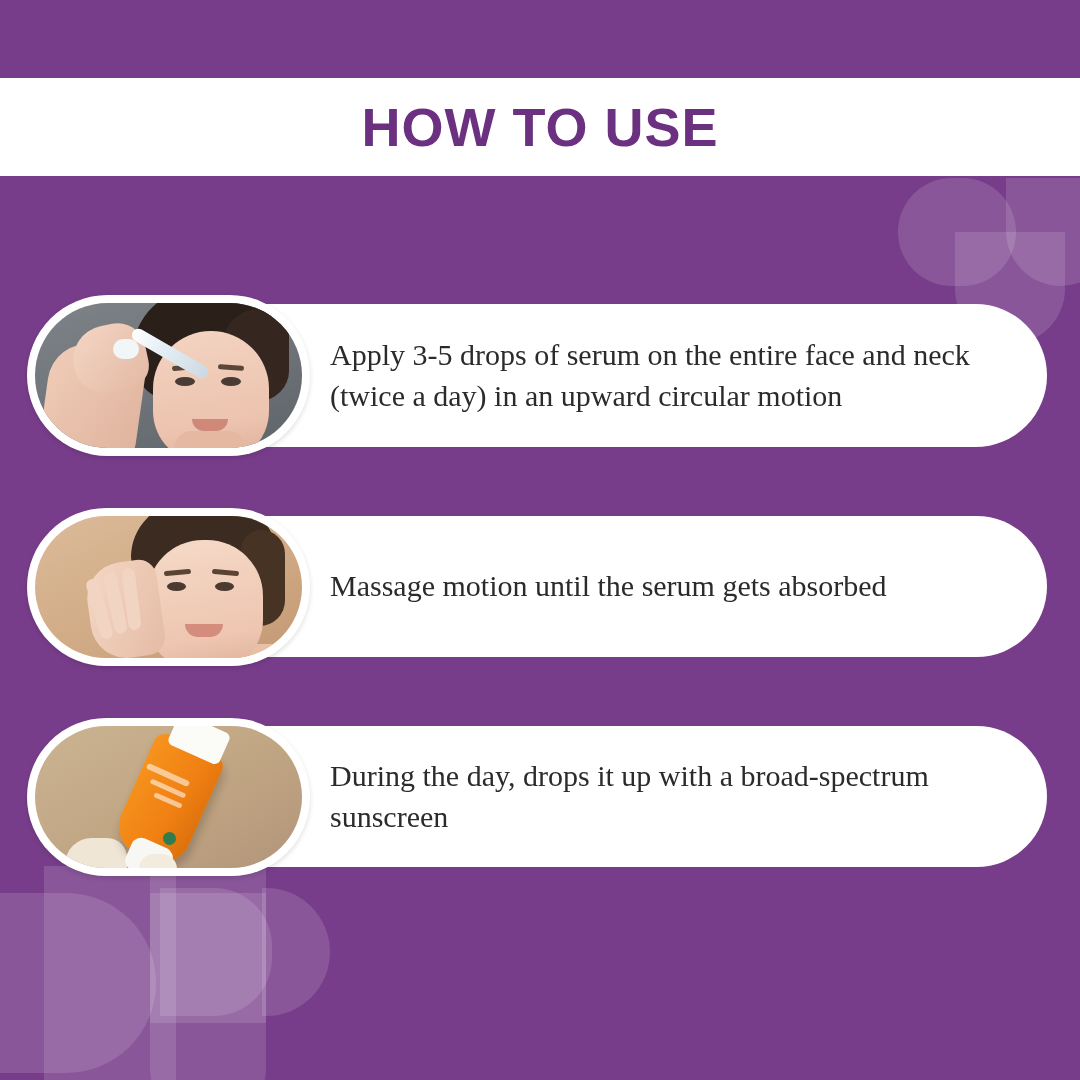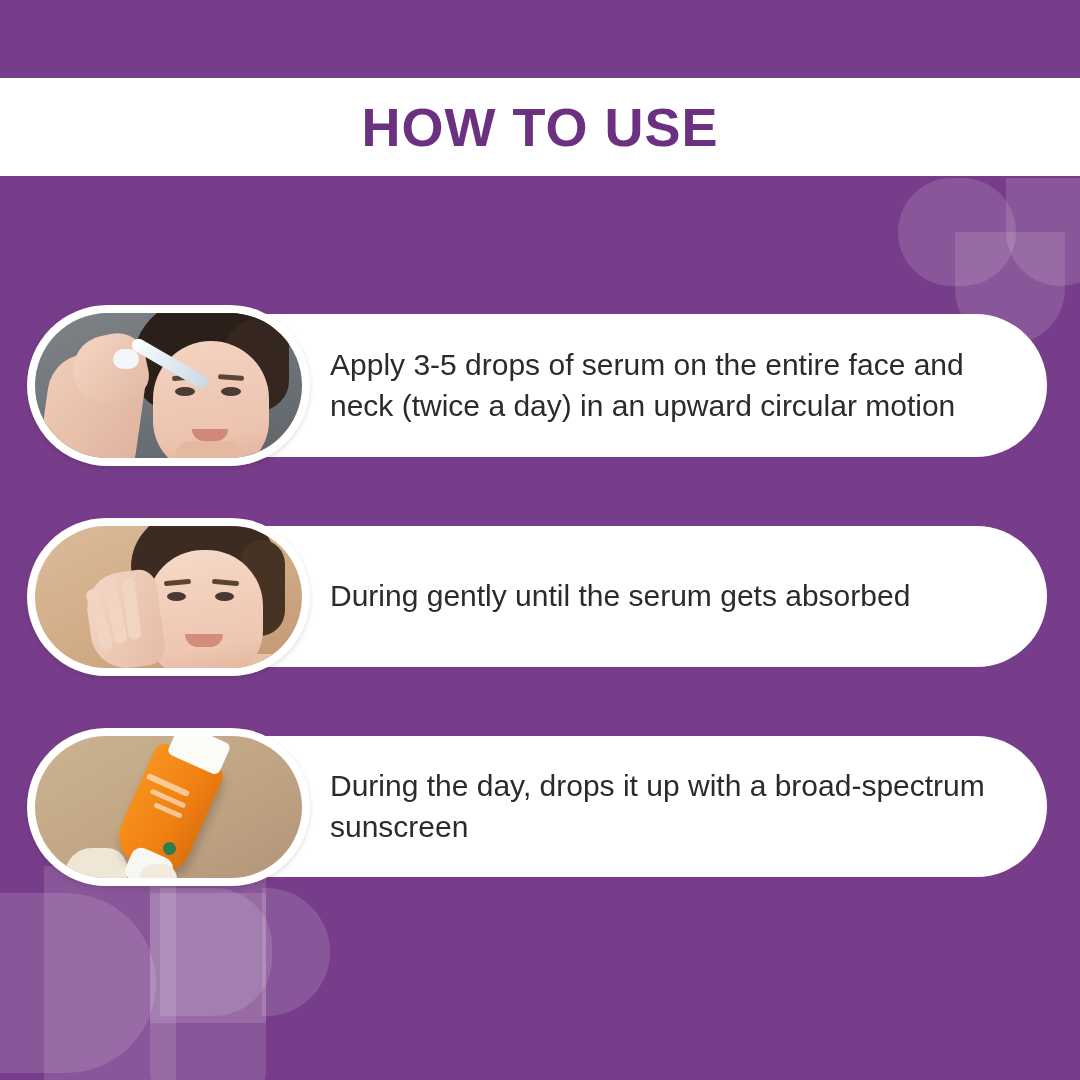--- a/index.html
+++ b/index.html
@@ -62,24 +62,25 @@
     font-size: 54px;
     font-weight: bold;
     letter-spacing: 1px;
     line-height: 1;
   }
 
   
   .steps {
     position: absolute;
     left: 0;
-    top: 14px;
+    top: 4px;
     width: 1080px;
     height: 888px;
     z-index: 4;
+    font-family: Liberation Serif, serif;
   }
 
   .step-card {
     position: absolute;
     left: 30px;
     width: 1017px;
     background: #FFFFFF;
     border-radius: 80px;
     display: flex;
     align-items: center;
@@ -318,21 +319,21 @@
           <div class="browR"></div>
           <div class="eyeL"></div>
           <div class="eyeR"></div>
           <div class="mouth"></div>
           <div class="hand"></div>
           <div class="finger f1"></div>
           <div class="finger f2"></div>
           <div class="finger f3"></div>
         </div>
       </div>
-      <div class="step-text">During gently until the serum gets absorbed</div>
+      <div class="step-text">Massage motion until the serum gets absorbed</div>
     </div>
 
     <div class="step-card s3">
       <div class="thumb-wrap">
         <div class="thumb th3">
           <div class="cream"></div>
           <div class="tube"></div>
           <div class="label-line l1"></div>
           <div class="label-line l2"></div>
           <div class="label-line l3"></div>

